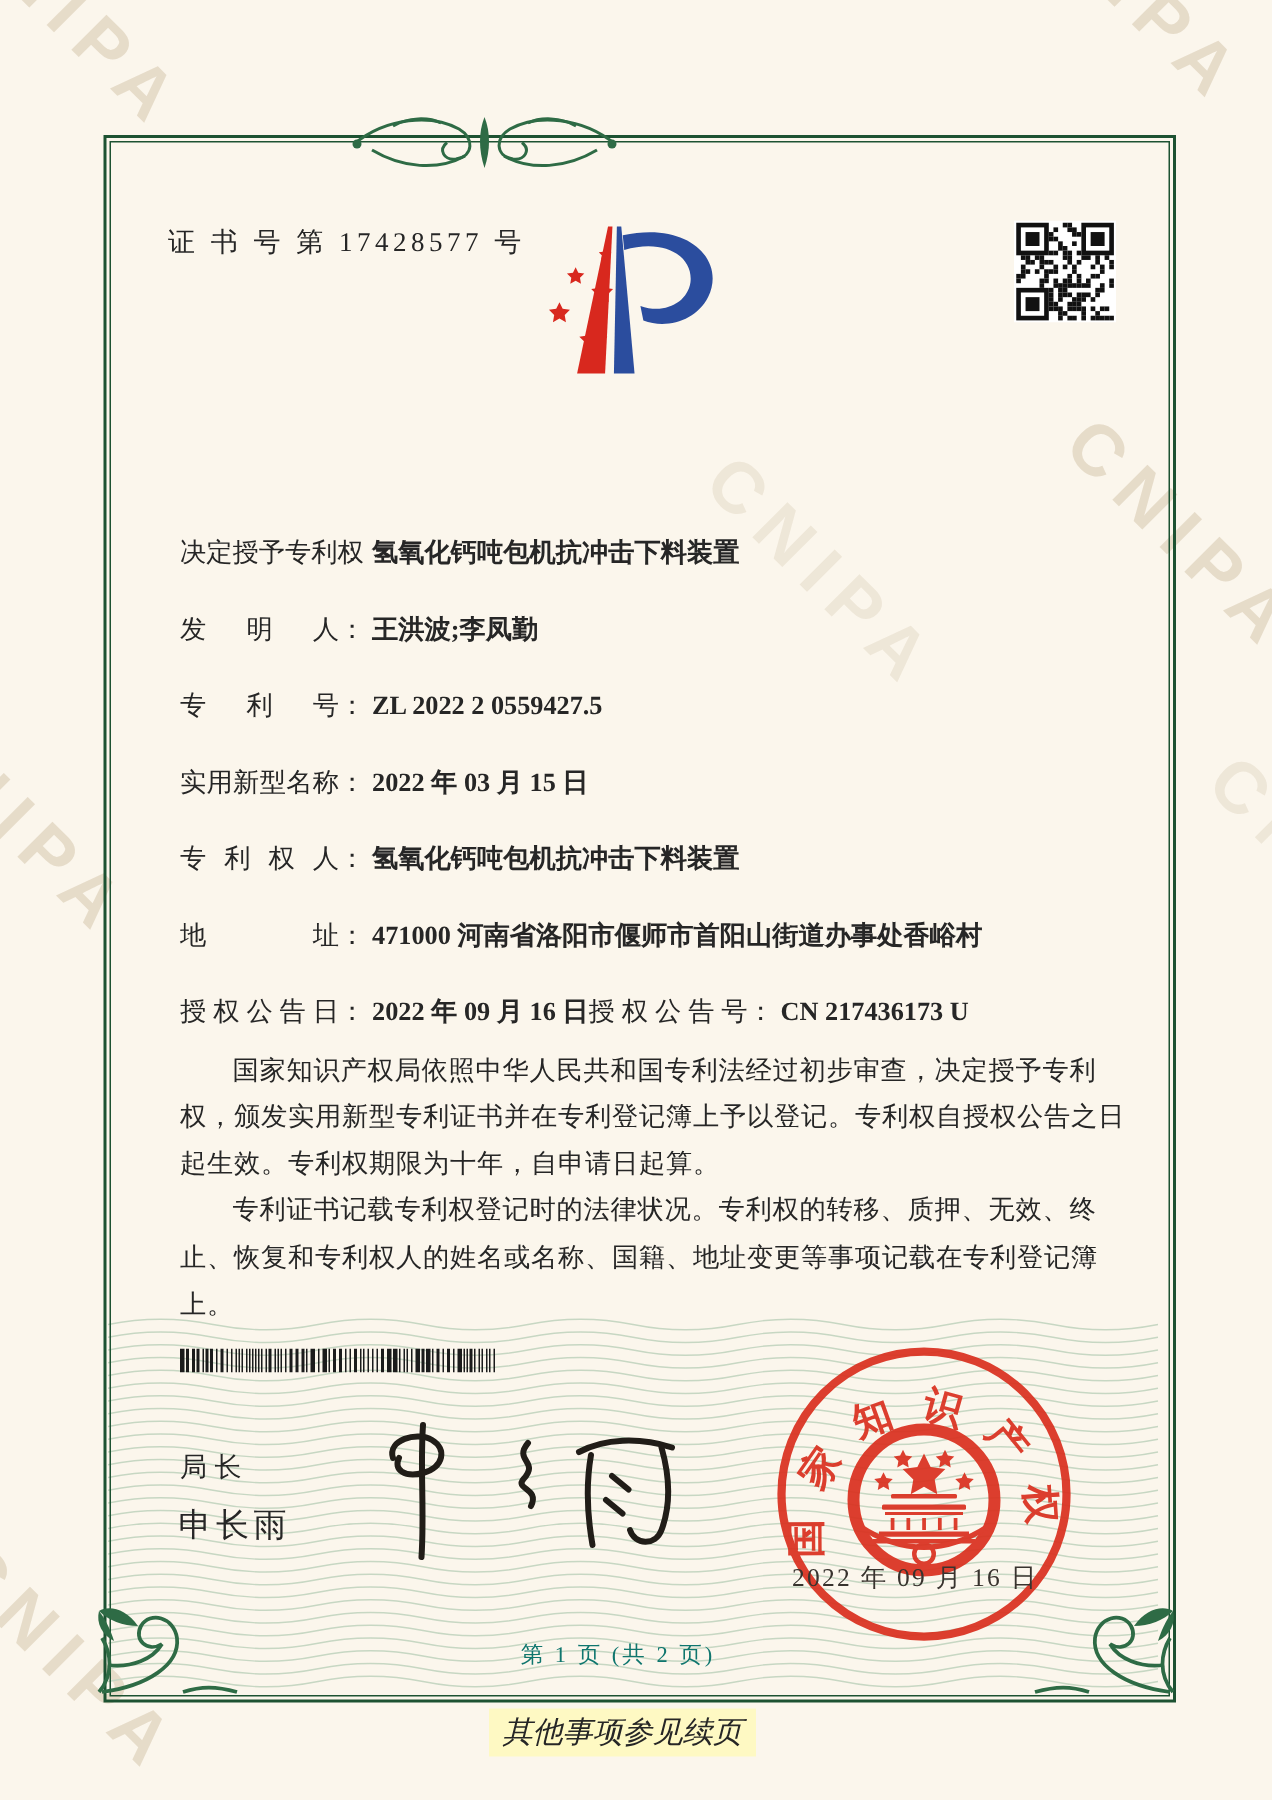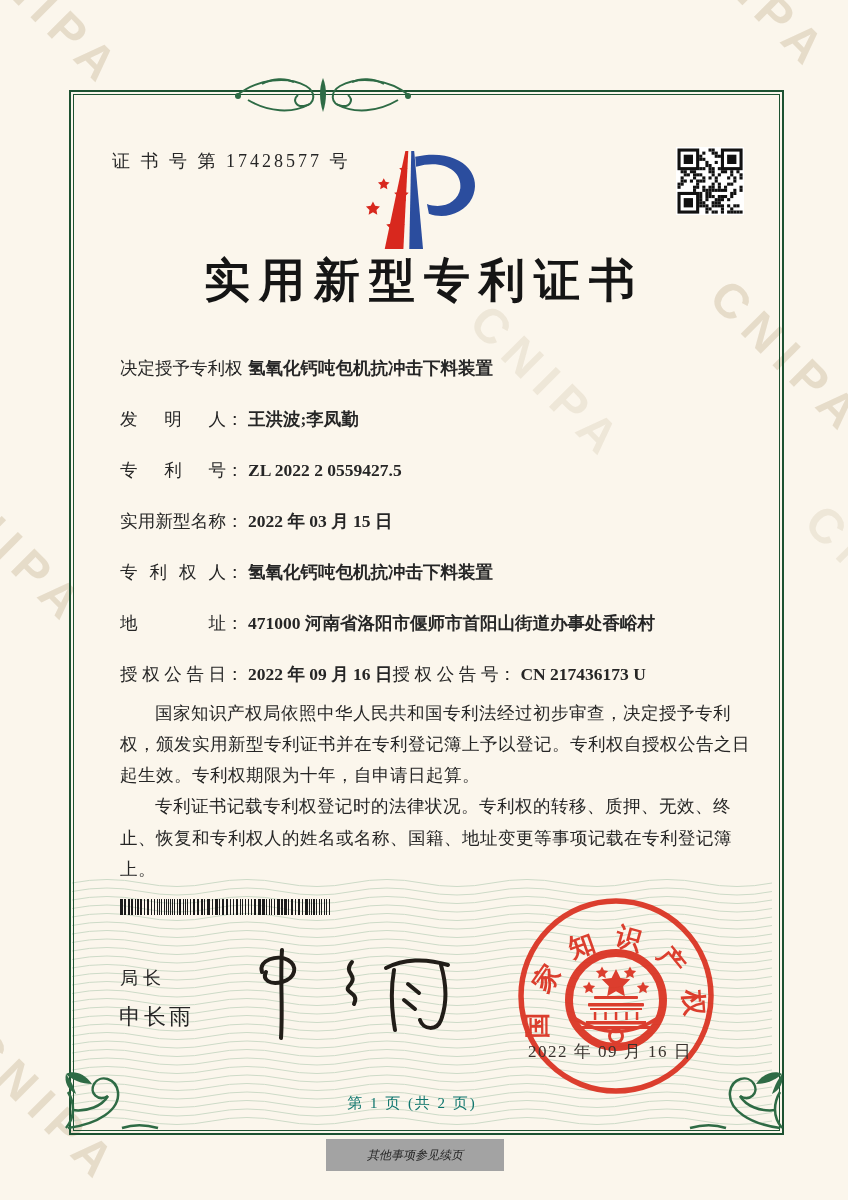--- a/index.html
+++ b/index.html
@@ -59,22 +59,22 @@
   .body-text p{margin:0;text-indent:2em;}
   
   #barcode{position:absolute;left:120px;top:899px;width:216px;height:16px;z-index:4;}
   .signer-title{position:absolute;left:120px;top:966px;font-family:Liberation Serif, serif;font-size:18px;letter-spacing:5px;font-weight:500;z-index:4;}
   .signer-name{position:absolute;left:119px;top:1002px;font-family:"Liberation Sans","DejaVu Sans",sans-serif;font-size:22px;letter-spacing:3px;font-weight:500;z-index:4;}
   .signature{position:absolute;left:248px;top:938px;width:215px;height:105px;z-index:5;}
   .seal{position:absolute;left:516px;top:896px;width:200px;height:200px;z-index:4;opacity:.93;}
   .seal-date{position:absolute;left:528px;top:1040px;font-size:17px;letter-spacing:1.5px;color:#38332e;z-index:6;white-space:nowrap;}
   .page-indicator{position:absolute;left:0;top:1094px;width:824px;text-align:center;font-size:15px;letter-spacing:2px;color:#0f766e;z-index:4;}
   .note-box{
-    position:absolute;left:326px;top:1139px;width:178px;height:32px;background:#a3a3a3;
-    text-align:center;line-height:32px;font-size:12px;font-style:italic;z-index:4;
+    position:absolute;left:326px;top:1139px;width:178px;height:32px;background:#fef9c3;
+    text-align:center;line-height:32px;font-size:20px;font-style:italic;z-index:4;
   }
 </style>
 </head>
 <body>
 
 <svg width="0" height="0" style="position:absolute" aria-hidden="true">
   <defs>
     <polygon id="star" points="0,-10 2.94,-4.05 9.51,-3.09 4.76,1.55 5.88,8.09 0,4.8 -5.88,8.09 -4.76,1.55 -9.51,-3.09 -2.94,-4.05"></polygon>
   </defs>
 </svg>
@@ -309,21 +309,20 @@
       <rect x="4.6" y="4.6" width="15.5" height="15.5" fill="#fff"></rect>
       <rect x="7.7" y="7.7" width="9.3" height="9.3" fill="#111"></rect>
       <rect x="44.9" y="1.5" width="21.7" height="21.7" fill="#111"></rect>
       <rect x="48" y="4.6" width="15.5" height="15.5" fill="#fff"></rect>
       <rect x="51.1" y="7.7" width="9.3" height="9.3" fill="#111"></rect>
       <rect x="1.5" y="44.9" width="21.7" height="21.7" fill="#111"></rect>
       <rect x="4.6" y="48" width="15.5" height="15.5" fill="#fff"></rect>
       <rect x="7.7" y="51.1" width="9.3" height="9.3" fill="#111"></rect>
     </svg>
 
-  <div class="title">实用新型专利证书</div>
 
   <div class="fields">
     <div class="row">
       <span class="flabel">决定授予专利权</span><span class="colon">：</span><span class="fvalue">氢氧化钙吨包机抗冲击下料装置</span>
     </div>
     <div class="row">
       <span class="flabel">发明人</span><span class="colon">：</span><span class="fvalue">王洪波;李凤勤</span>
     </div>
     <div class="row">
       <span class="flabel">专利号</span><span class="colon">：</span><span class="fvalue">ZL 2022 2 0559427.5</span>

